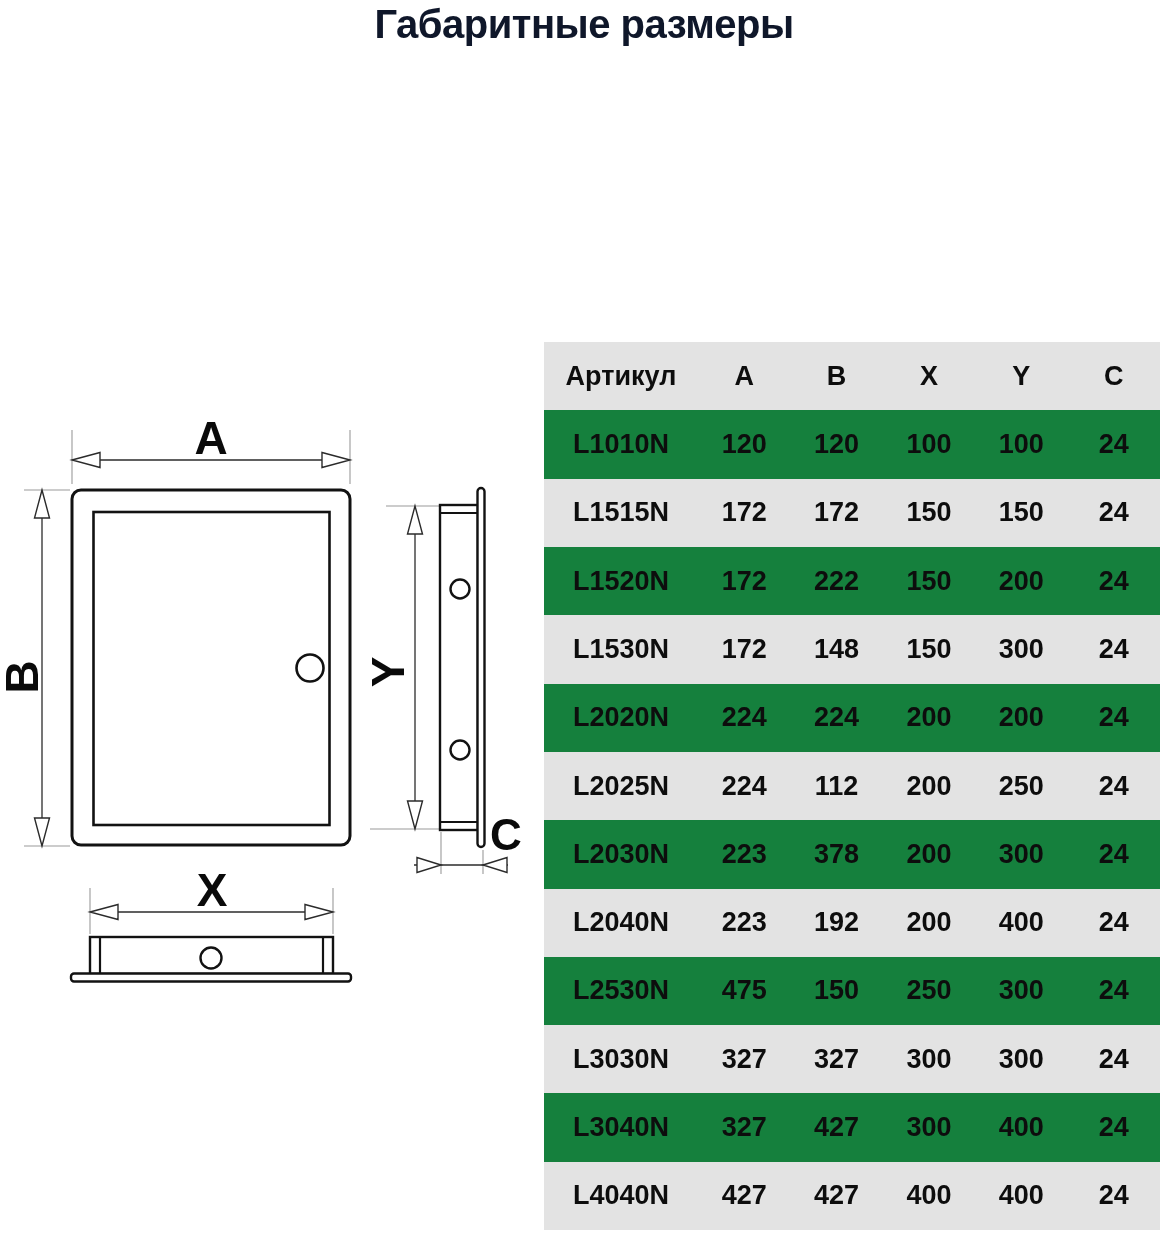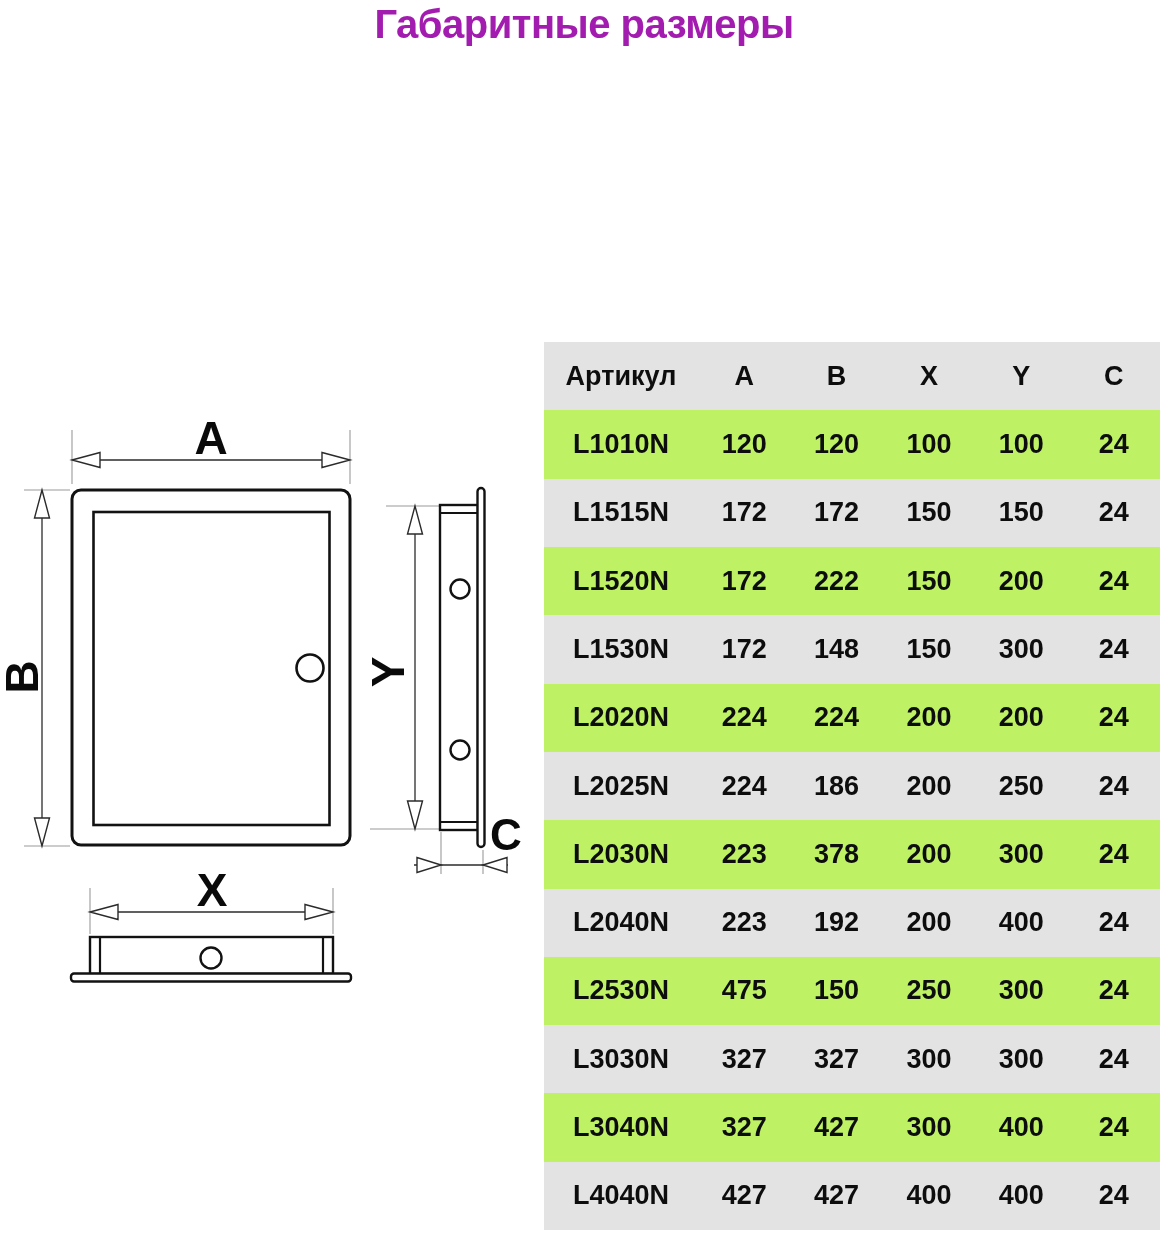--- a/index.html
+++ b/index.html
@@ -2,30 +2,30 @@
 <html><head>
 <meta charset="utf-8">
 <style>
   html,body{margin:0;padding:0;background:#ffffff;}
   .page{
     position:relative;width:1168px;height:1234px;background:#ffffff;
     overflow:hidden;font-family:"Liberation Sans",sans-serif;color:#0d0d0d;
   }
   .page-title{
     position:absolute;top:0;left:0;right:0;margin:0;padding-top:2px;
-    text-align:center;font-size:40px;font-weight:700;letter-spacing:-.5px;color:#a21caf;
+    text-align:center;font-size:40px;font-weight:700;letter-spacing:-.5px;color:#0f172a;
   }
   .drawing{position:absolute;left:0;top:400px;width:540px;height:620px;}
   .dims-table{
     position:absolute;left:544px;top:342px;width:616px;height:888px;
     display:flex;flex-direction:column;
   }
   .trow{
     flex:1;display:grid;grid-template-columns:25% 15% 15% 15% 15% 15%;
-    align-items:center;background:#bef264;
+    align-items:center;background:#15803d;
   }
   .trow:nth-child(odd){background:#e3e3e3;}
   .tcell{
     text-align:center;font-weight:700;font-size:27px;color:#0d0d0d;
     white-space:nowrap;line-height:1;
   }
   
   .shape{fill:#ffffff;stroke:#121212;stroke-width:2.6;}
   .shape-thick{fill:none;stroke:#121212;stroke-width:3;}
   .thin{stroke:#121212;stroke-width:2.2;}
@@ -164,21 +164,21 @@
       <span class="tcell">L2020N</span>
       <span class="tcell">224</span>
       <span class="tcell">224</span>
       <span class="tcell">200</span>
       <span class="tcell">200</span>
       <span class="tcell">24</span>
     </div>
     <div class="trow">
       <span class="tcell">L2025N</span>
       <span class="tcell">224</span>
-      <span class="tcell">186</span>
+      <span class="tcell">112</span>
       <span class="tcell">200</span>
       <span class="tcell">250</span>
       <span class="tcell">24</span>
     </div>
     <div class="trow">
       <span class="tcell">L2030N</span>
       <span class="tcell">223</span>
       <span class="tcell">378</span>
       <span class="tcell">200</span>
       <span class="tcell">300</span>

